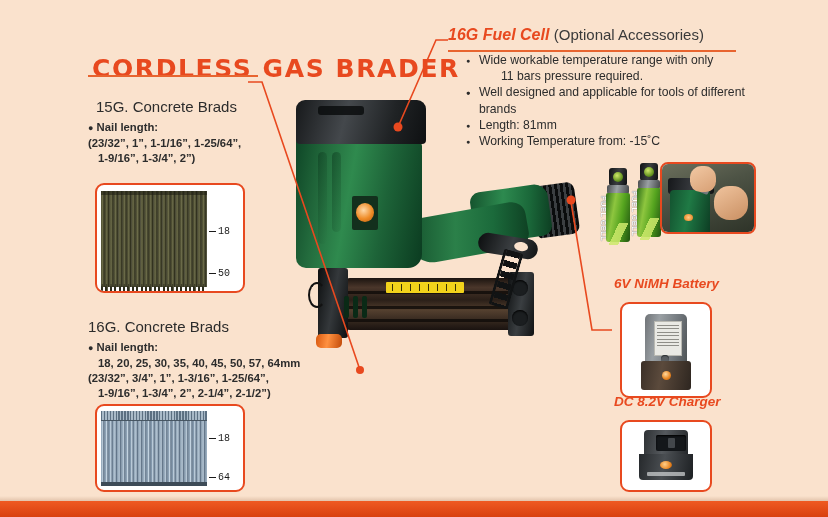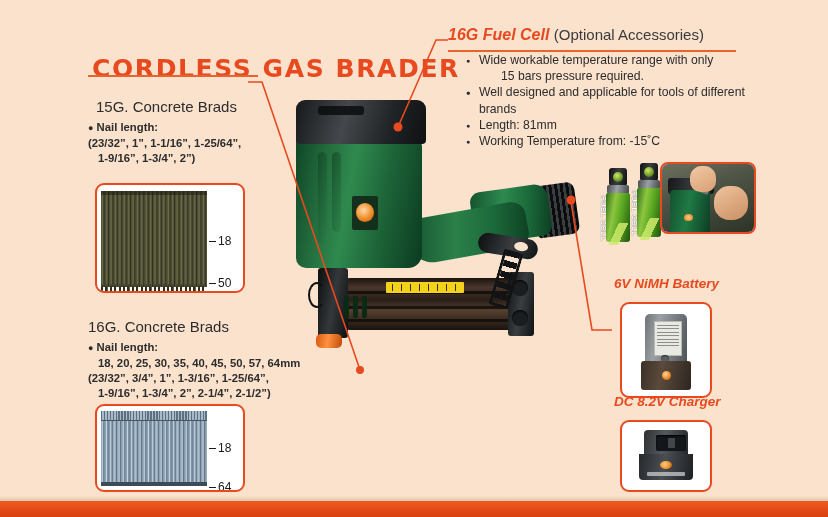--- a/index.html
+++ b/index.html
@@ -88,21 +88,21 @@
   .nails16{position:absolute;left:4px;top:5px;width:106px;height:75px;
     background:
       repeating-linear-gradient(to right,
         #7d93a8 0px,#c3d3e0 1.3px,#5e7185 2.8px,#9fb2c2 4.2px);}
   .nails16 .topband{position:absolute;left:0;right:0;top:0;height:9px;
     background:repeating-linear-gradient(to right,#5a6e80 0 1.4px,#aabbc9 1.4px 2.9px);
     opacity:.95;border-bottom:1px solid #44535f;}
   .nails16 .botband{position:absolute;left:0;right:0;bottom:0;height:4px;background:#3d4b57;}
 
   
-  .tick{position:absolute;font-size:12px;color:#1a1a1a;font-family:Liberation Sans, sans-serif;margin-top:8px;}
+  .tick{position:absolute;font-size:10px;color:#1a1a1a;font-family:Liberation Mono, monospace;}
   .tick .dash{display:inline-block;width:7px;height:1px;background:#1a1a1a;vertical-align:middle;margin-right:2px;}
 
   
   .batt{position:absolute;left:19px;top:10px;width:50px;height:76px;}
   .batt .body{position:absolute;left:4px;top:0;width:42px;height:50px;
     background:linear-gradient(100deg,#6f7377 0%,#9aa0a4 30%,#70767b 70%,#4d5255 100%);
     border-radius:5px 5px 2px 2px;}
   .batt .lbl{position:absolute;left:9px;top:7px;width:26px;height:33px;background:#e9e9e4;
     border:1px solid #b9b9b2;}
   .batt .lbl:after{content:"";position:absolute;left:2px;top:3px;right:2px;height:24px;
@@ -290,21 +290,21 @@
   <div class="sec-head" id="fuelcell-head">
     <span>16G Fuel Cell</span>
     <span class="norm">(Optional Accessories)</span>
     <span class="rule"></span>
   </div>
 
   <div id="fuel-bullets">
     <ul>
       <li>
         <span>Wide workable temperature range with only</span>
-        <span class="cont">15 bars pressure required.</span>
+        <span class="cont">11 bars pressure required.</span>
       </li>
       <li>
       </li>
       <li>
         <span>Well designed and applicable for tools of different brands</span>
       </li>
       <li>
         <span>Length: 81mm</span>
       </li>
       <li>

